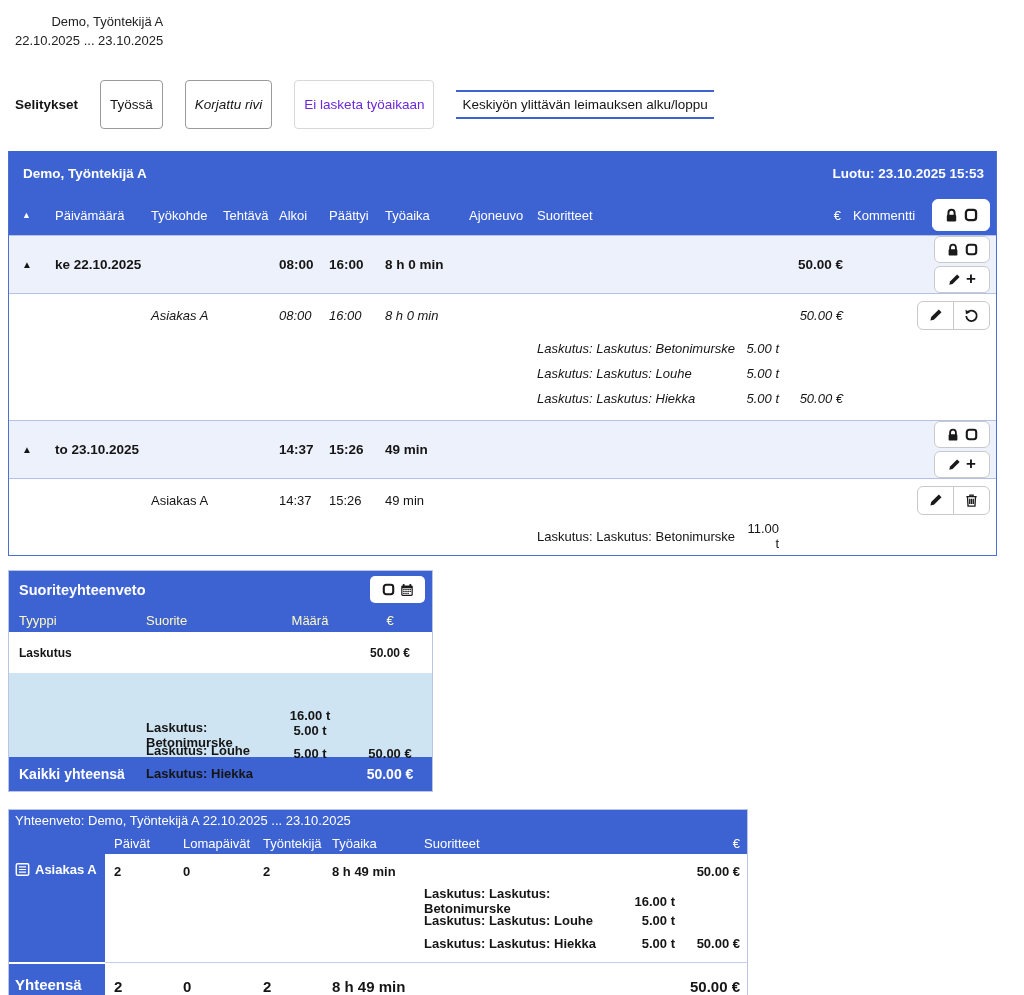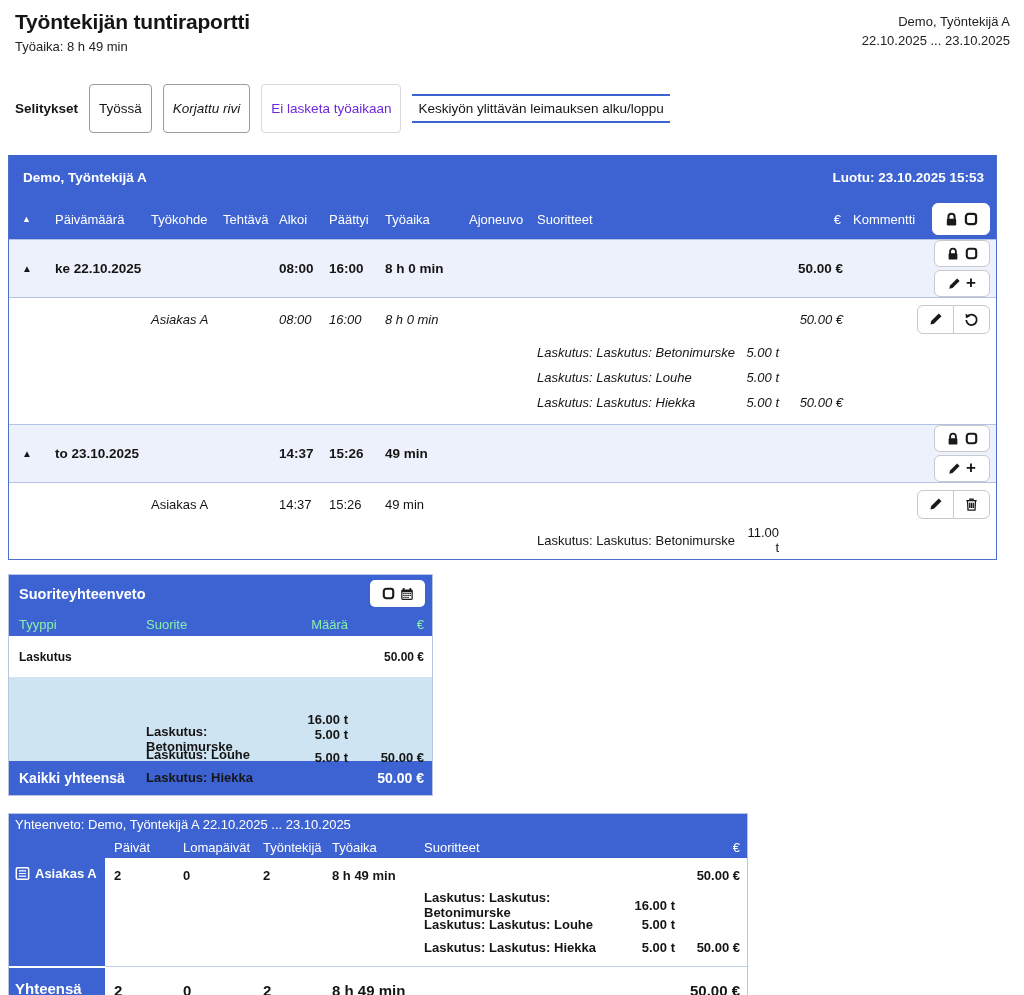--- a/index.html
+++ b/index.html
@@ -6,21 +6,21 @@
   html,body { background:#fff; width:1024px; font-family:"Liberation Sans", sans-serif; color:#151515; }
   body { font-size:13px; }
 
   
   .page-head { display:flex; justify-content:space-between; padding:10px 14px 0 15px; }
   .page-title { font-size:21px; font-weight:bold; letter-spacing:-0.2px; }
   .page-sub { font-size:13px; margin-top:5px; color:#222; }
   .head-right { text-align:right; font-size:13px; line-height:19px; color:#222; padding-top:2px; }
 
   
-  .legend { display:flex; align-items:center; gap:11px; margin:30px 0 0 15px; }
+  .legend { display:flex; align-items:center; gap:22px; margin:30px 0 0 15px; }
   .legend-label { font-weight:bold; font-size:13.5px; }
   .lg-box { border:1px solid #9b9b9b; border-radius:4px; padding:16px 9px; font-size:13.5px; background:#fff; }
   .lg-italic { font-style:italic; }
   .lg-disabled { color:#6d28d9; border-color:#d8d8d8; }
   .lg-midnight { border:none; border-top:2px solid #3d63d2; border-bottom:2px solid #3d63d2; border-radius:0; padding:5px 6px; }
 
   
   .report { width:989px; margin:22px 0 0 8px; border:1px solid #4f6fd0; border-top:none; }
   .band { background:#3d63d2; color:#fff; }
   .band-title-row { display:flex; justify-content:space-between; align-items:center; height:44px; padding:0 12px 0 14px; font-weight:bold; font-size:13.5px; }
@@ -46,23 +46,23 @@
   .btn-sq:first-child { border-radius:6px 0 0 6px; }
   .btn-sq:last-child { border-radius:0 6px 6px 0; margin-left:-1px; }
   .plus { font-size:17px; font-weight:900; line-height:1; margin-top:-2px; }
 
   
   .s-table { width:425px; margin:14px 0 0 8px; border:1px solid #b9c5e2; }
   .s-title-row { background:#3d63d2; color:#fff; height:37px; display:flex; justify-content:space-between; align-items:center; padding:0 7px 0 10px; }
   .s-title { font-weight:bold; font-size:14.5px; }
   .s-btn { width:55px; height:27px; background:#fff; border-radius:5px; display:flex; align-items:center; justify-content:center; gap:5px; cursor:pointer; }
   .s-grid { display:grid; grid-template-columns:127px 1fr 84px 76px; }
-  .s-colrow { background:#3d63d2; color:#86efac; height:24px; align-items:center; font-size:13px; }
+  .s-colrow { background:#3d63d2; color:#fef9c3; height:24px; align-items:center; font-size:13px; }
   .s-colrow > div { padding-left:10px; }
-  .s-colrow .right, .s-grid .right { text-align:right; padding-left:0; padding-right:8px; }
+  .s-colrow .right, .s-grid .right { text-align:center; padding-left:0; padding-right:8px; }
   .s-type-row { height:41px; align-items:center; font-weight:bold; font-size:12px; background:#fff; }
   .s-type-row > div:first-child { padding-left:10px; }
   .s-sub { background:#cfe4f2; padding:7px 0 8px; }
   .s-sub .s-grid { height:23px; align-items:center; font-weight:bold; font-size:13px; }
   .s-sub .s-grid > div:nth-child(2) { padding-left:10px;margin-top:40px; }
   .s-foot { background:#3d63d2; color:#fff; height:34px; align-items:center; font-weight:bold; font-size:14px; }
   .s-foot > div:first-child { padding-left:10px; }
 
   
   .y-table { width:740px; margin:17px 0 0 8px; border:1px solid #b9c5e2; font-size:13px; }
@@ -86,24 +86,20 @@
   .y-big .y-main, .y-lbl-big { font-size:15px; min-height:44px; }
   .y-lbl-big { padding-top:12px; }
 
   .wsort { color:#fff; font-size:9px; }
   svg { display:block; }
 </style>
 </head>
 <body>
 
 <div class="page-head">
-  <div>
-    <div class="page-title">Työntekijän tuntiraportti</div>
-    <div class="page-sub">Työaika: 8 h 49 min</div>
-  </div>
   <div class="head-right">
     <div>Demo, Työntekijä A</div>
     <div>22.10.2025 ... 23.10.2025</div>
   </div>
 </div>
 
 <div class="legend">
   <span class="legend-label">Selitykset</span>
   <span class="lg-box">Työssä</span>
   <span class="lg-box lg-italic">Korjattu rivi</span>

